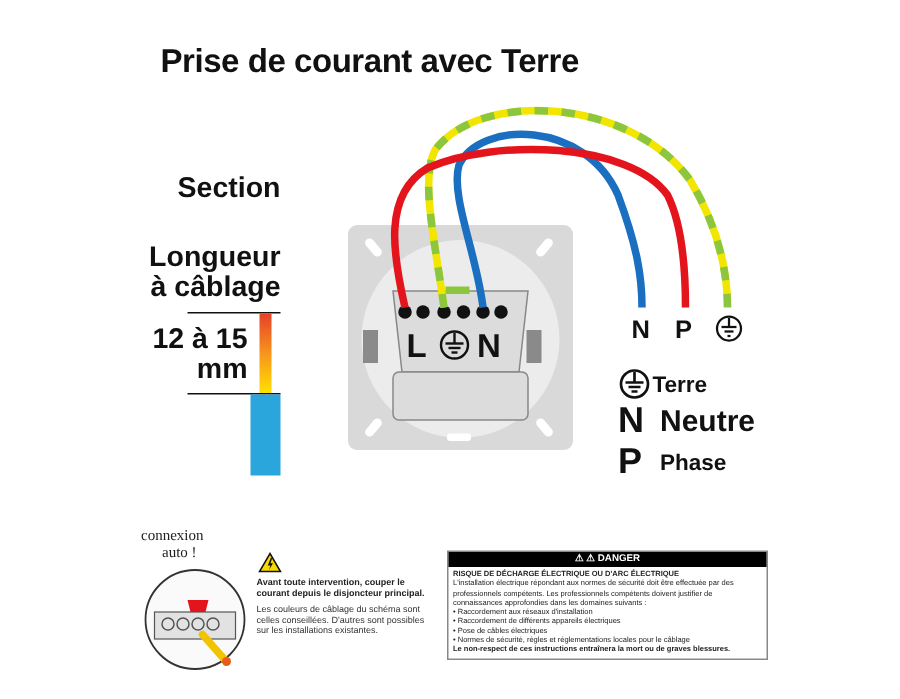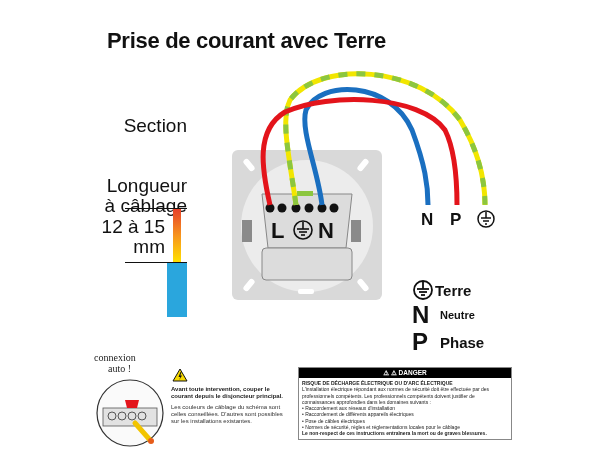--- a/index.html
+++ b/index.html
@@ -1,34 +1,34 @@
 <!DOCTYPE html>
 <html><head>
 <meta charset="utf-8">
 <style>
   html,body{margin:0;padding:0;background:#fff;}
   body{width:600px;height:466px;position:relative;overflow:hidden;font-family:"Liberation Sans",sans-serif;color:#111;}
   .abs{position:absolute;}
   .title{left:107px;top:28px;font-size:22px;font-weight:bold;letter-spacing:-0.3px;}
-  .lbl{font-weight:normal;font-size:19px;line-height:20px;text-align:right;}
+  .lbl{font-weight:bold;font-size:19px;line-height:20px;text-align:right;}
   .legend-row{display:flex;align-items:center;font-weight:bold;}
   .small{font-size:6px;line-height:7px;color:#333;}
   .danger-box{left:298px;top:367px;width:212px;border:1px solid #888;background:#fff;}
   .danger-head{background:#000;color:#fff;font-size:6.5px;font-weight:bold;text-align:center;height:10px;line-height:10px;}
   .danger-body{padding:2px 3px;font-size:5px;line-height:6.3px;color:#222;}
 </style>
 </head>
 <body>
 
 <div class="abs title">Prise de courant avec Terre</div>
 
 <div class="abs lbl" style="right:413px;top:116px;">
   <div>Section</div>
 </div>
-<div class="abs lbl" style="right:413px;top:176px;">
+<div class="abs lbl" style="right:413px;top:162px;">
   <div>Longueur</div>
   <div>à câblage</div>
 </div>
 <div class="abs" style="left:125px;top:208px;width:62px;height:1px;background:#111;"></div>
 <div class="abs" style="left:125px;top:262px;width:62px;height:1px;background:#111;"></div>
 <div class="abs lbl" style="right:435px;top:217px;">
   <div>12 à 15</div>
   <div>mm</div>
 </div>
 <div class="abs" style="left:173px;top:209px;width:8px;height:53px;background:linear-gradient(#e6412a,#f7941d 50%,#ffe000);"></div>
@@ -79,33 +79,33 @@
   <g>
     <circle cx="486" cy="219" r="8" fill="none" stroke="#111" stroke-width="1.5"></circle>
     <line x1="486" y1="212" x2="486" y2="218" stroke="#111" stroke-width="1.5"></line>
     <line x1="481" y1="218" x2="491" y2="218" stroke="#111" stroke-width="1.5"></line>
     <line x1="483" y1="221" x2="489" y2="221" stroke="#111" stroke-width="1.5"></line>
     <line x1="485" y1="224" x2="487" y2="224" stroke="#111" stroke-width="1.5"></line>
   </g>
 </svg>
 
 <div class="abs" style="left:412px;top:245px;">
-  <div class="legend-row" style="height:22px;margin-top:34px;">
+  <div class="legend-row" style="height:22px;">
     <svg width="22" height="22">
       <circle cx="11" cy="11" r="9" fill="none" stroke="#111" stroke-width="1.8"></circle>
       <line x1="11" y1="3" x2="11" y2="10" stroke="#111" stroke-width="1.8"></line>
       <line x1="5" y1="10" x2="17" y2="10" stroke="#111" stroke-width="1.8"></line>
       <line x1="7" y1="13" x2="15" y2="13" stroke="#111" stroke-width="1.8"></line>
       <line x1="9" y1="16" x2="13" y2="16" stroke="#111" stroke-width="1.8"></line>
     </svg>
     <span style="font-size:15px;margin-left:1px;">Terre</span>
   </div>
   <div class="legend-row" style="height:28px;">
     <span style="font-size:24px;width:22px;">N</span>
-    <span style="font-size:11px;margin-left:6px;">Neutre</span>
+    <span style="font-size:20px;margin-left:6px;">Neutre</span>
   </div>
   <div class="legend-row" style="height:26px;">
     <span style="font-size:24px;width:22px;">P</span>
     <span style="font-size:15px;margin-left:6px;">Phase</span>
   </div>
 </div>
 
 <div class="abs" style="left:94px;top:352px;font-family:Liberation Serif, serif;font-size:10px;line-height:11px;color:#222;">
   <div>connexion</div>
   <div style="padding-left:14px;">auto !</div>

